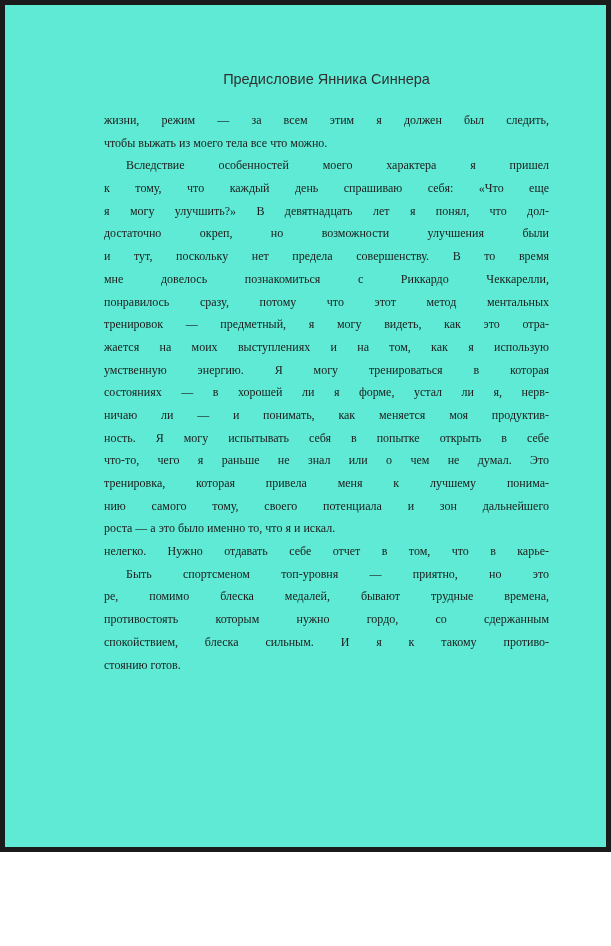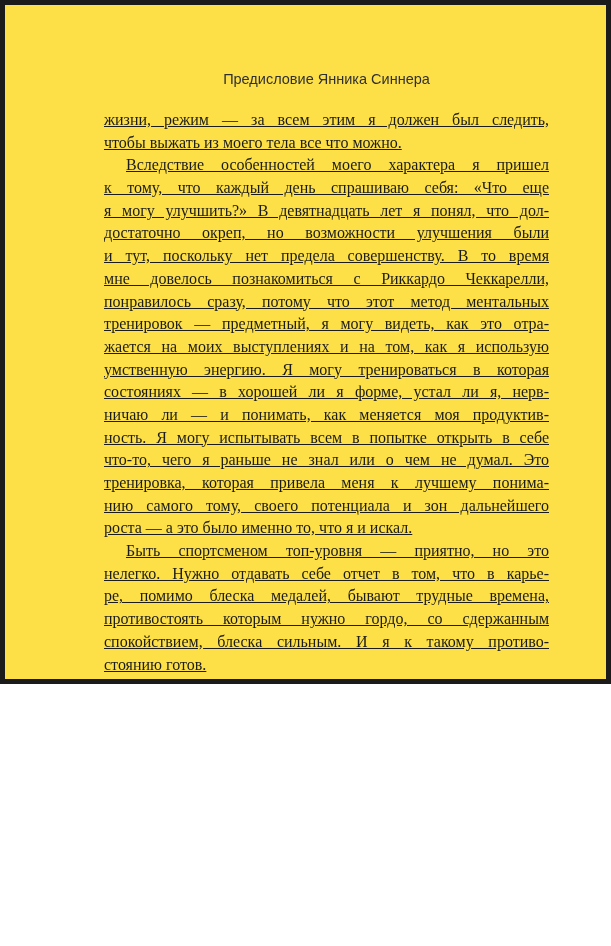--- a/index.html
+++ b/index.html
@@ -3,47 +3,46 @@
 <meta charset="utf-8">
 <style>
   html, body {
     margin: 0;
     padding: 0;
     background: #ffffff;
   }
   .page {
     position: relative;
     width: 611px;
-    height: 684px;
+    height: 852px;
     box-sizing: border-box;
     border: 5px solid #1b1b1b;
-    background: #fde047;
+    background: #5eead4;
     overflow: hidden;
     font-family: "Liberation Serif", serif;
   }
   .running-head {
     position: absolute;
     top: 66px;
     left: 99px;
     width: 445px;
     text-align: center;
     font-family: "Liberation Sans", sans-serif;
     font-size: 14.5px;
     line-height: 16px;
     color: #303030;
   }
   .body-text {
     position: absolute;
     top: 104px;
     left: 99px;
     width: 445px;
     font-family: "Liberation Serif", serif;
-    font-size: 16px;
+    font-size: 12px;
     color: #1c1c1c;
-    text-decoration: underline;
   }
   .line {
     height: 22.7px;
     line-height: 22.7px;
     text-align: justify;
     text-align-last: justify;
   }
   .line.endp {
     text-align-last: left;
   }
@@ -68,25 +67,25 @@
       <div class="line">я могу улучшить?» В девятнадцать лет я понял, что дол-</div>
       <div class="line">достаточно окреп, но возможности улучшения были</div>
       <div class="line">и тут, поскольку нет предела совершенству. В то время</div>
       <div class="line">мне довелось познакомиться с Риккардо Чеккарелли,</div>
       <div class="line">понравилось сразу, потому что этот метод ментальных</div>
       <div class="line">тренировок — предметный, я могу видеть, как это отра-</div>
       <div class="line">жается на моих выступлениях и на том, как я использую</div>
       <div class="line">умственную энергию. Я могу тренироваться в которая</div>
       <div class="line">состояниях — в хорошей ли я форме, устал ли я, нерв-</div>
       <div class="line">ничаю ли — и понимать, как меняется моя продуктив-</div>
-      <div class="line">ность. Я могу испытывать всем в попытке открыть в себе</div>
+      <div class="line">ность. Я могу испытывать себя в попытке открыть в себе</div>
       <div class="line">что-то, чего я раньше не знал или о чем не думал. Это</div>
       <div class="line">тренировка, которая привела меня к лучшему понима-</div>
       <div class="line">нию самого тому, своего потенциала и зон дальнейшего</div>
       <div class="line endp">роста — а это было именно то, что я и искал.</div>
+      <div class="line">нелегко. Нужно отдавать себе отчет в том, что в карье-</div>
       <div class="line indent">Быть спортсменом топ-уровня — приятно, но это</div>
-      <div class="line">нелегко. Нужно отдавать себе отчет в том, что в карье-</div>
       <div class="line">ре, помимо блеска медалей, бывают трудные времена,</div>
       <div class="line">противостоять которым нужно гордо, со сдержанным</div>
       <div class="line">спокойствием, блеска сильным. И я к такому противо-</div>
       <div class="line endp">стоянию готов.</div>
     </div>
 </div>
 
 </body></html>

